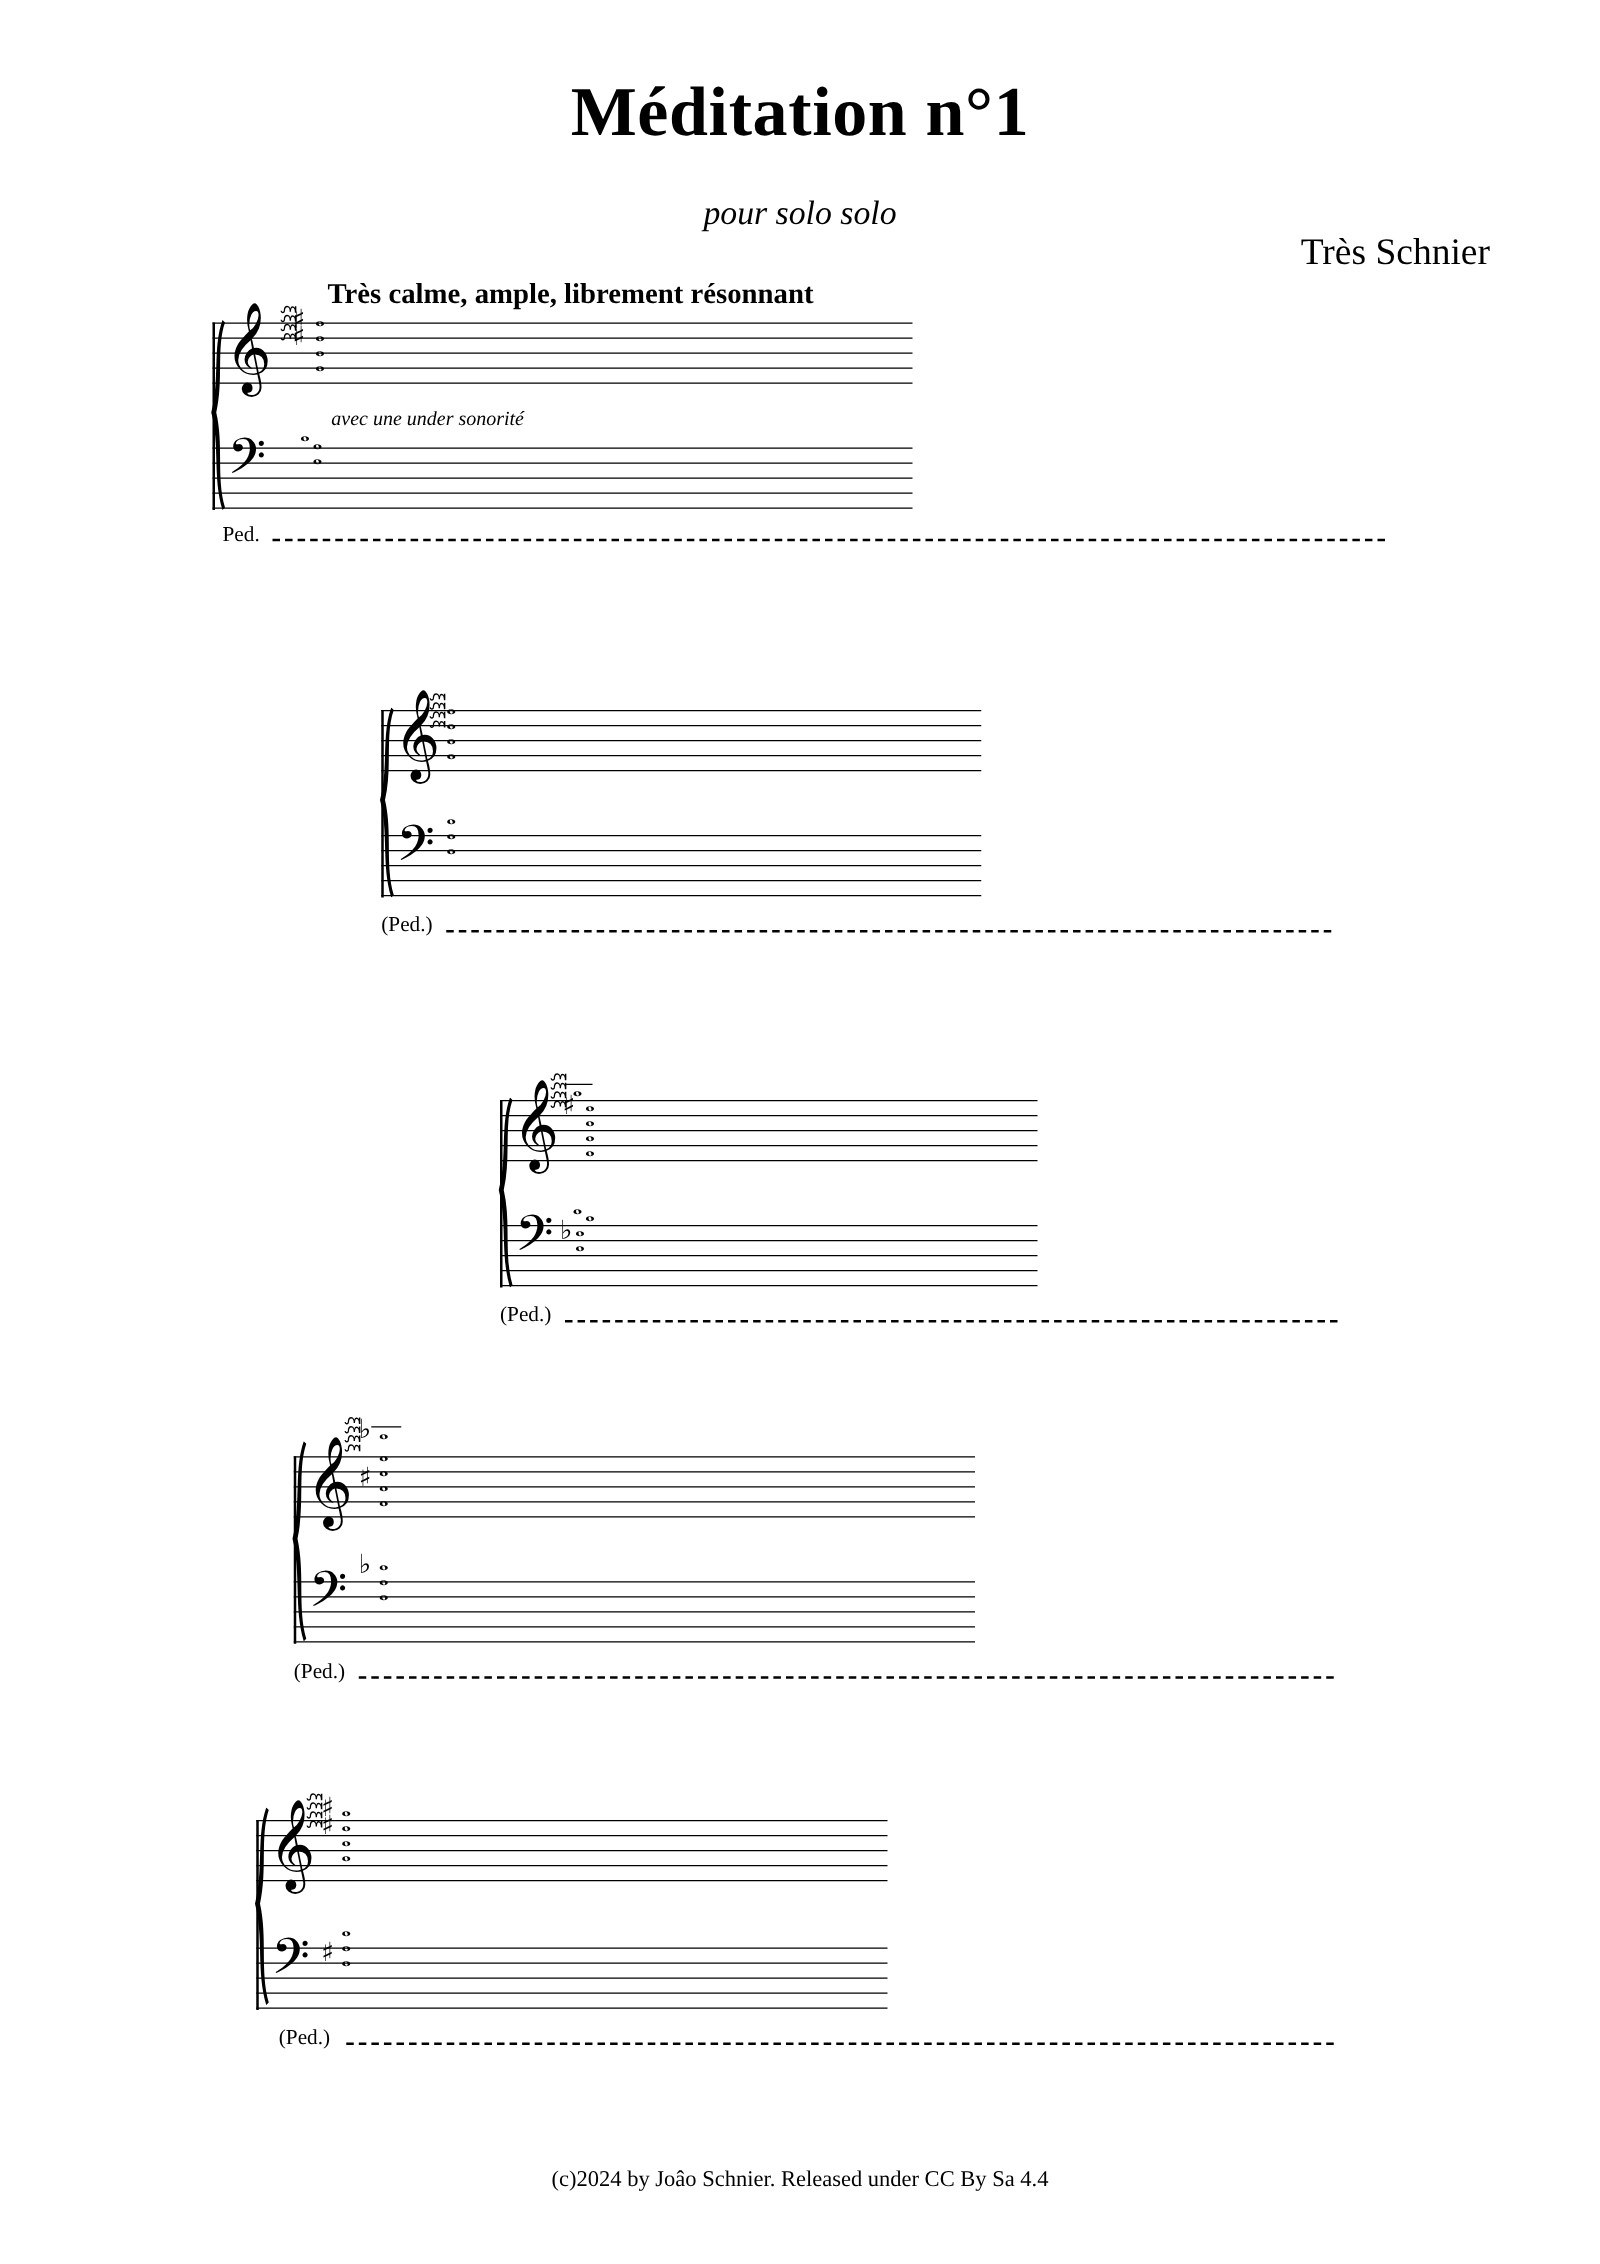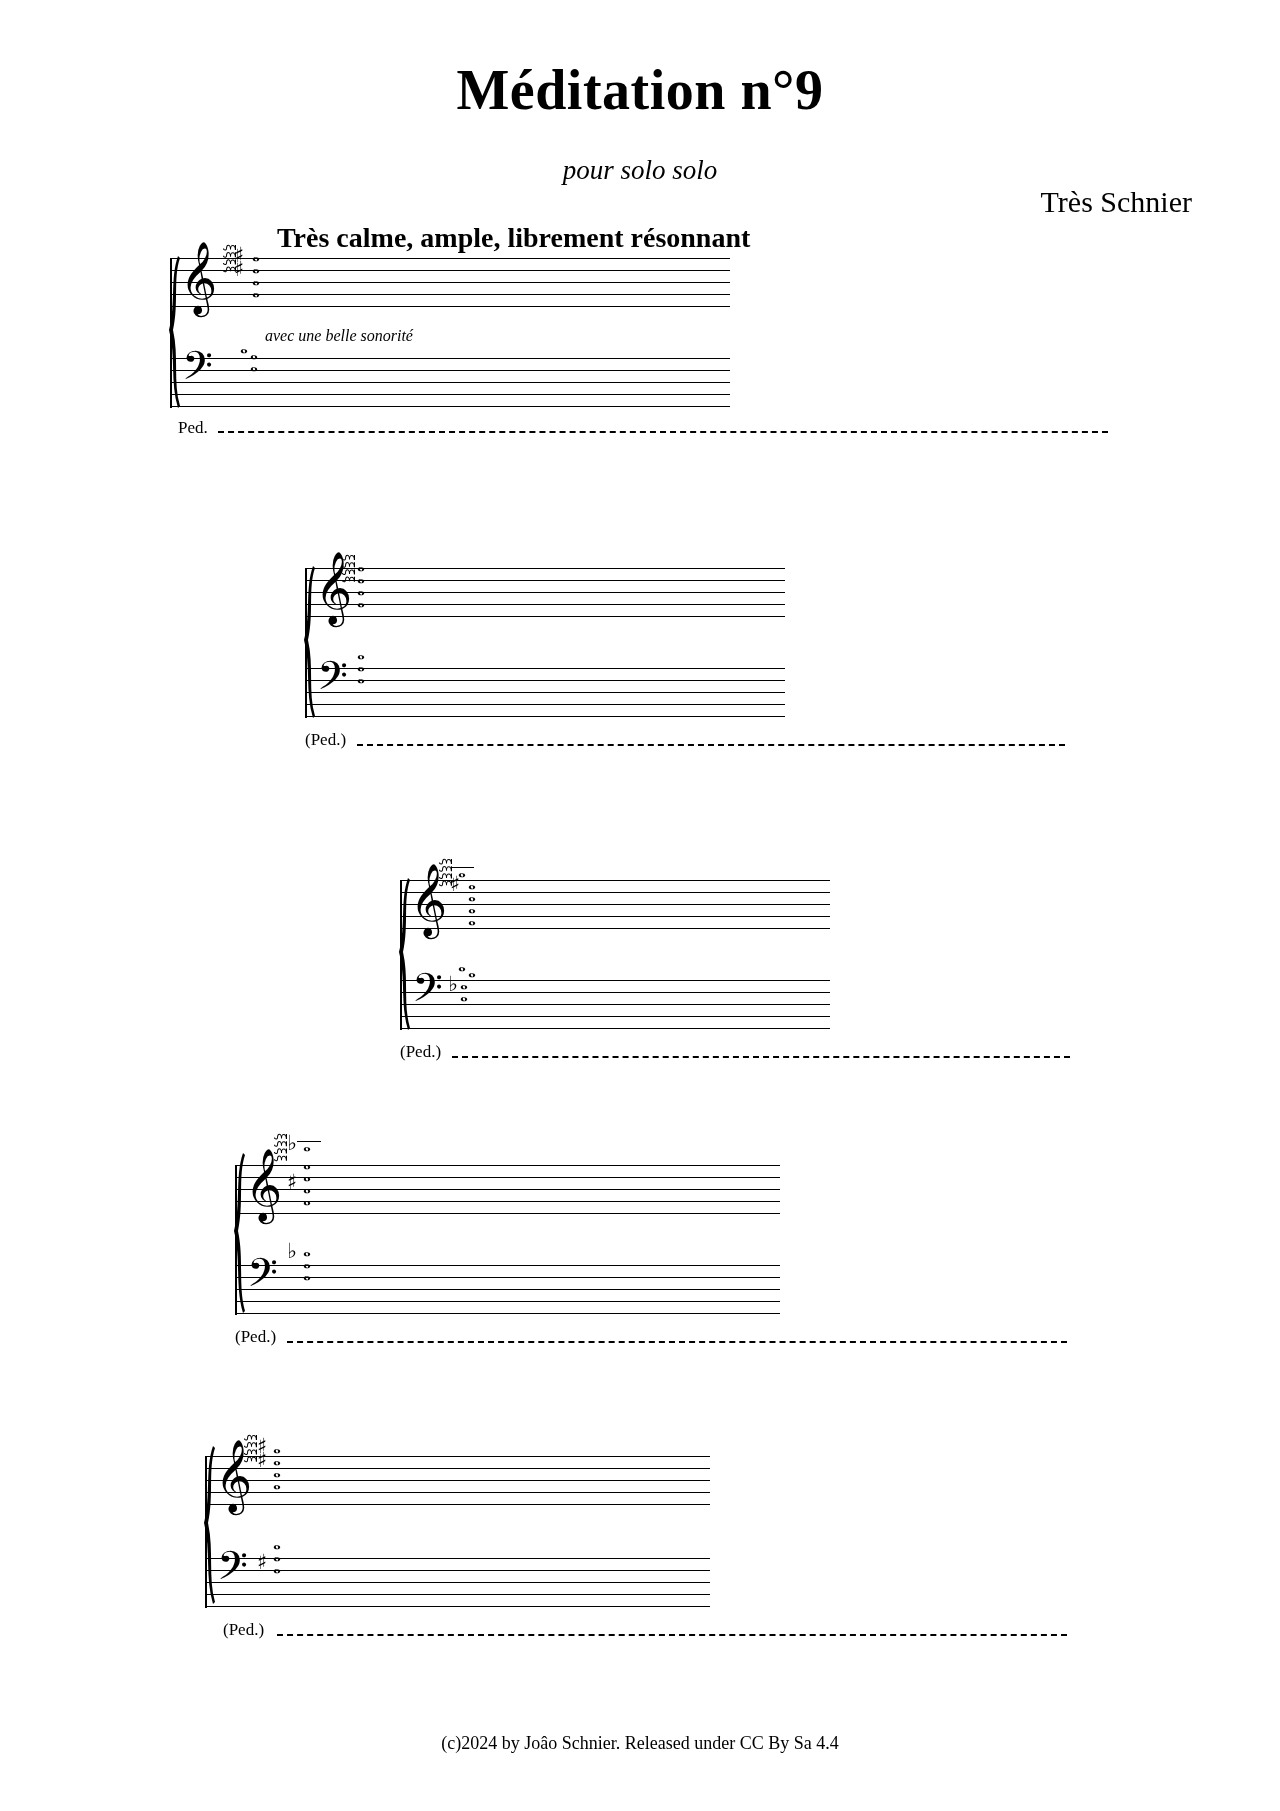--- a/index.html
+++ b/index.html
@@ -39,23 +39,22 @@
   .composer {
     position: absolute;
     top: 185px;
     right: 88px;
     font-size: 30px;
   }
   .tempo-text {
     position: absolute;
     top: 222px;
     left: 262px;
-    font-size: 28px;
+    font-size: 23px;
     font-weight: bold;
-    margin-left: 15px;
   }
   .expressive-text {
     position: absolute;
     top: 327px;
     left: 265px;
     font-size: 16px;
     font-style: italic;
   }
   .footer {
     position: absolute;
@@ -131,25 +130,25 @@
   }
   .pedal-dash {
     position: absolute;
     height: 0;
     border-top: 2px dashed #000;
   }
 </style>
 </head>
 <body>
 
-<div class="title">Méditation n°9</div>
+<div class="title">Méditation n°1</div>
 <div class="subtitle">pour solo solo</div>
 <div class="composer">Très Schnier</div>
 <div class="tempo-text">Très calme, ample, librement résonnant</div>
-<div class="expressive-text">avec une belle sonorité</div>
+<div class="expressive-text">avec une under sonorité</div>
 
 <div class="system" style="left:170px; top:258px; width:560px; height:190px;">
   <div class="brace" style="left:-6px; top:-2px;">
     <svg width="18" height="152" viewBox="0 0 18 152">
       <path d="M14 0 C6 22, 12 48, 5 74 C12 100, 6 126, 14 152 L16 150 C9 126, 15 100, 9 74 C15 48, 9 22, 16 2 Z" fill="#000"></path>
     </svg>
   </div>
 
   <div class="staff" style="top:0px; width:560px; height:50px;">
     <div class="staff-line" style="top:0px;  width:560px;"></div>

